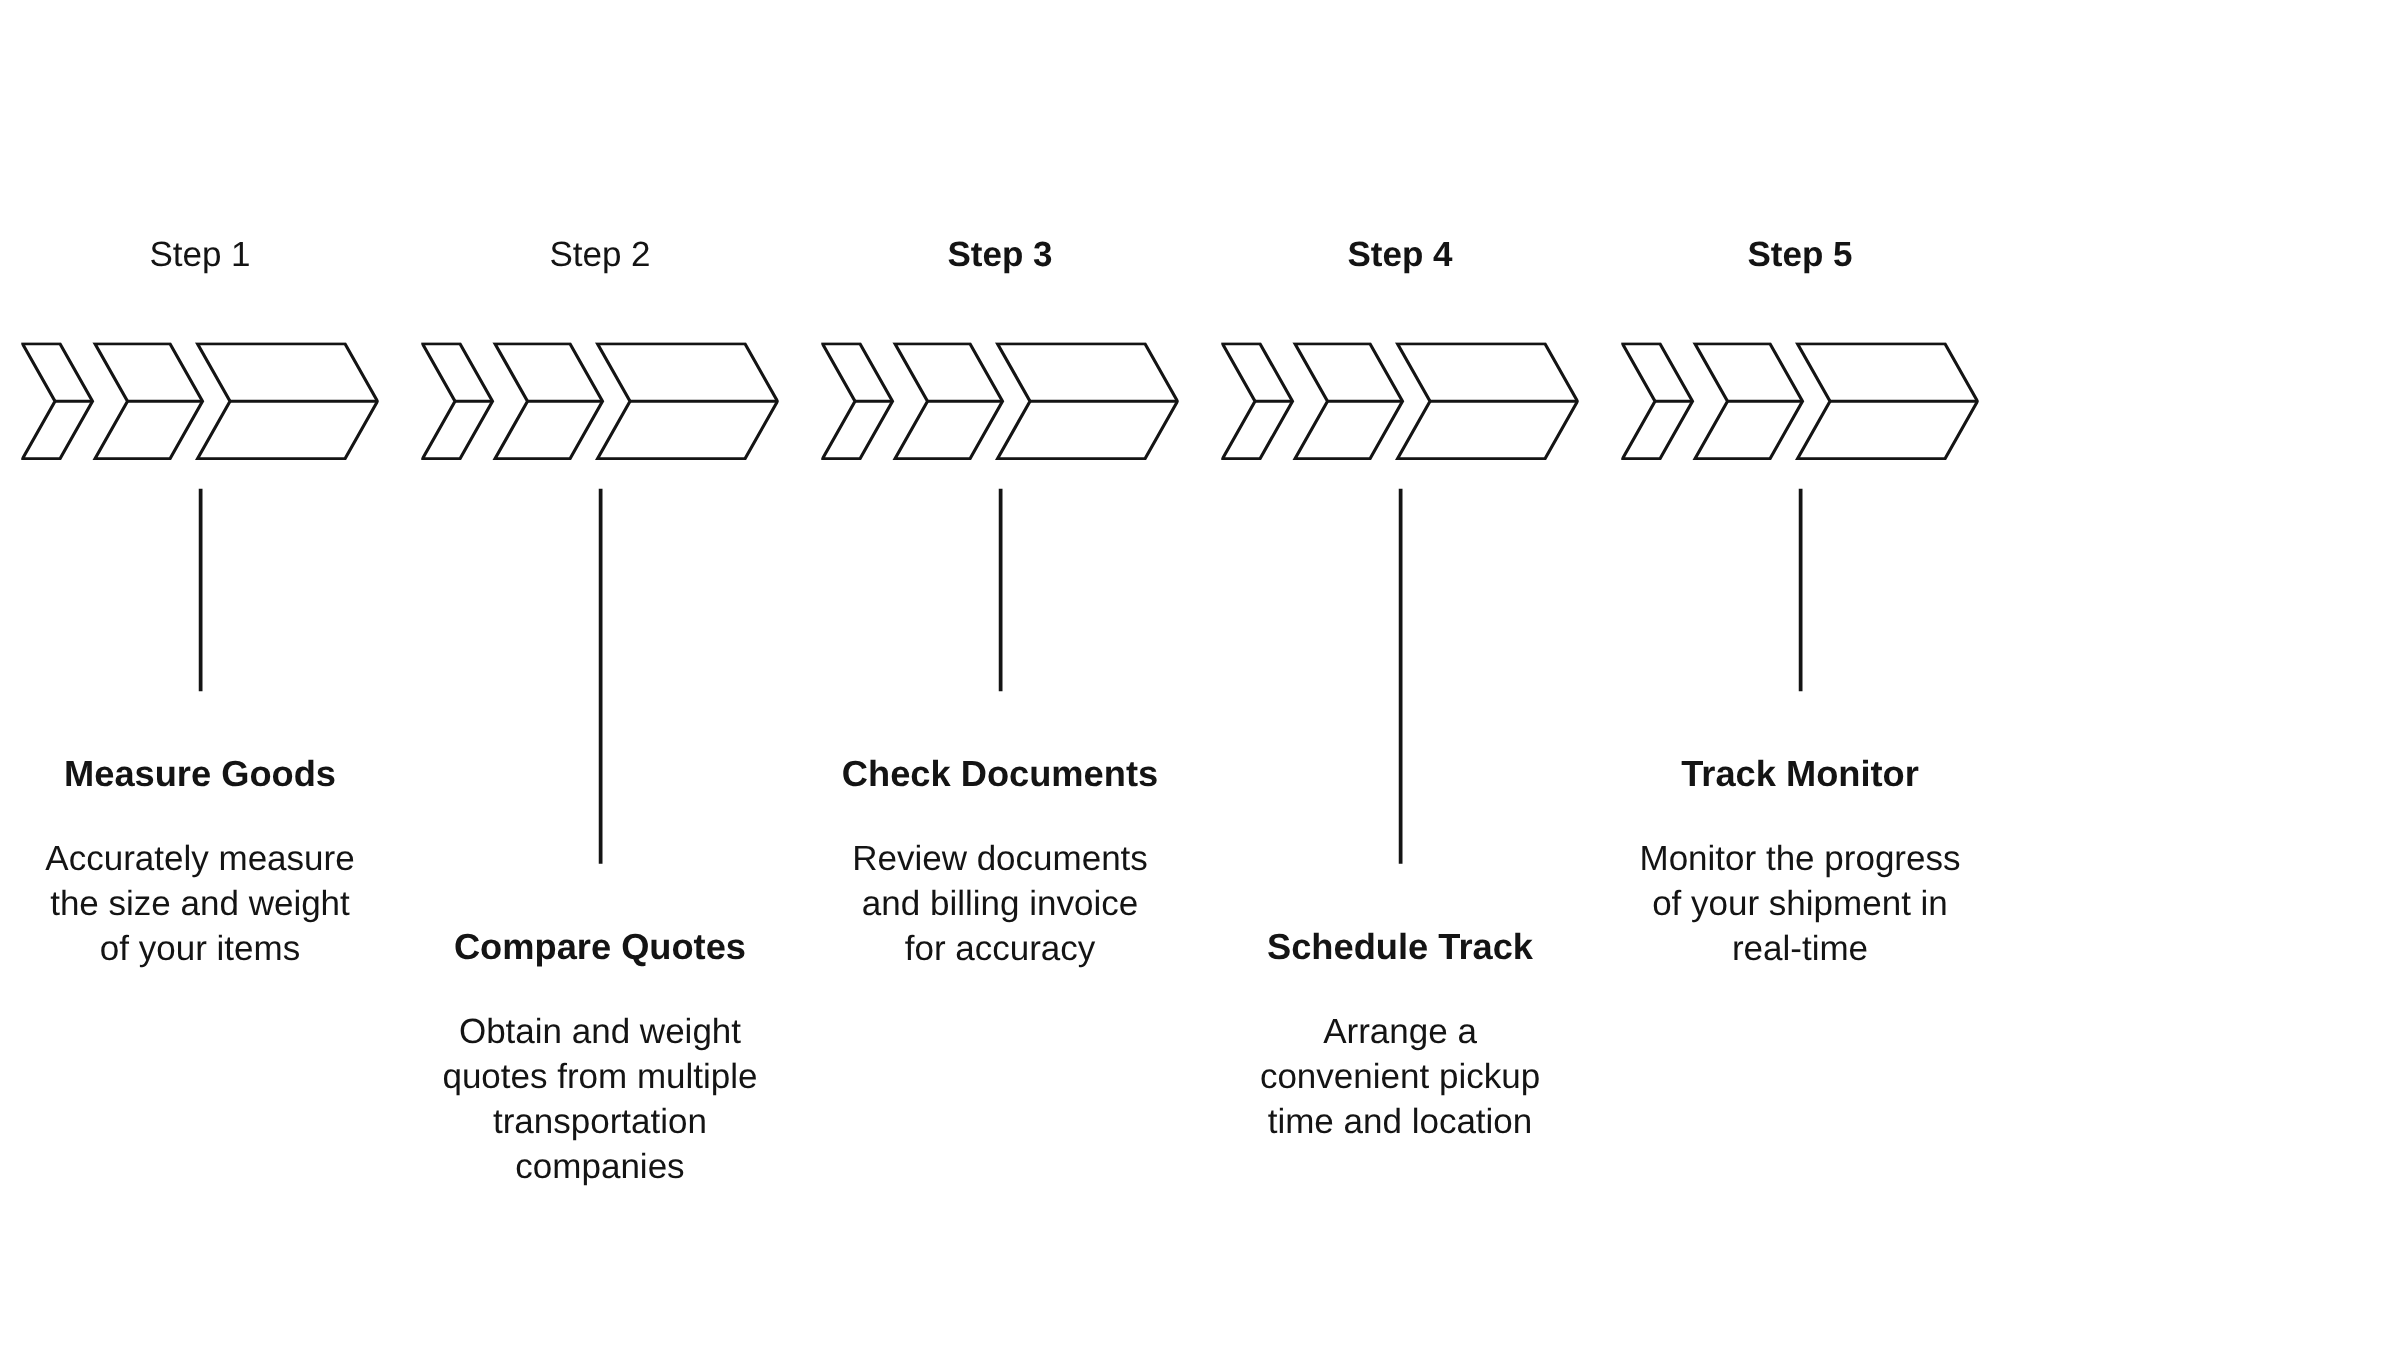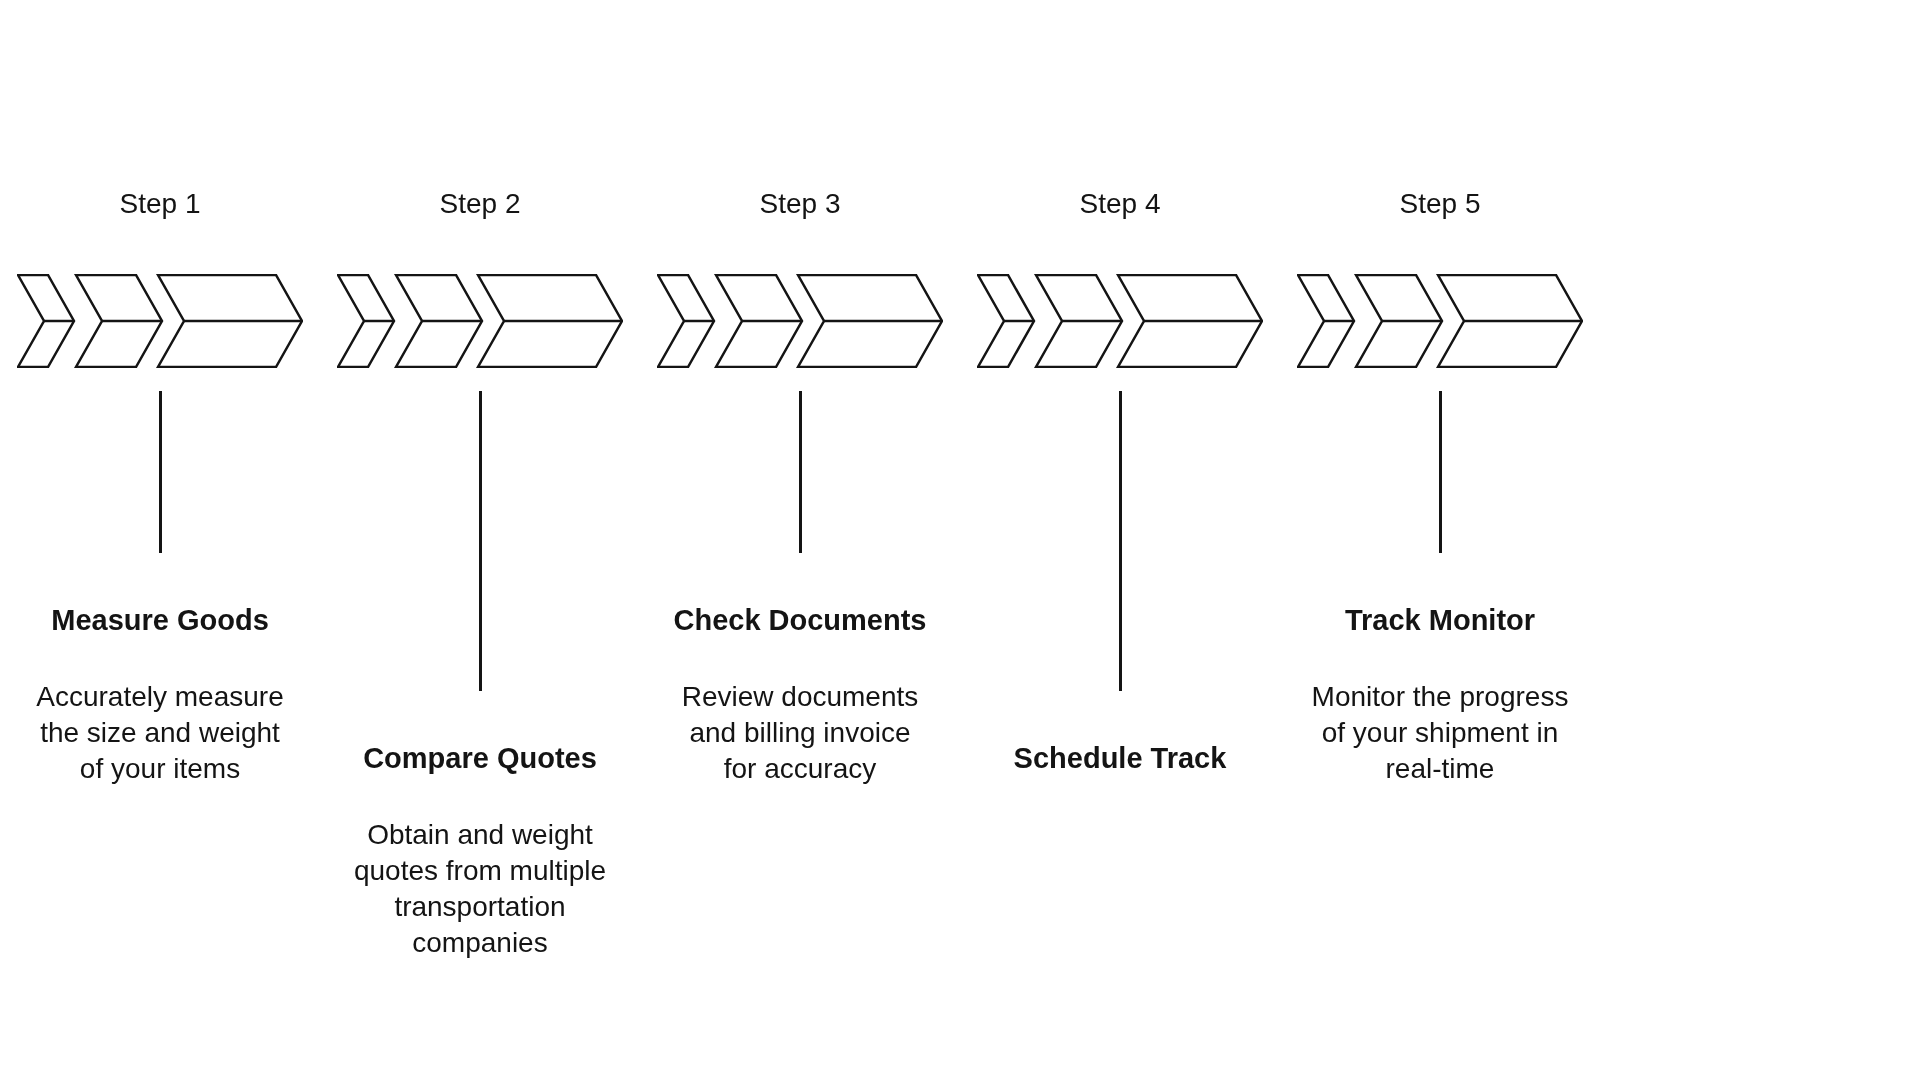--- a/index.html
+++ b/index.html
@@ -23,21 +23,21 @@
   .step-col {
     width: 320px;
     display: flex;
     flex-direction: column;
     align-items: center;
   }
   .step-label {
     margin-top: 186px;
     font-size: 28px;
     line-height: 36px;
-    font-weight: 400;
+    font-weight: 700;
     text-align: center;
     white-space: nowrap;
   }
   .step-label.weight-regular {
     font-weight: 400;
   }
   .chevron-svg {
     margin-top: 52px;
     display: block;
   }
@@ -50,21 +50,21 @@
   .line-long  { height: 300px; }
   .step-title {
     margin-top: 48px;
     font-size: 29px;
     line-height: 38px;
     font-weight: 700;
     text-align: center;
     white-space: nowrap;
   }
   .step-desc {
-    margin-top: 40px;
+    margin-top: 30px;
     font-size: 28px;
     line-height: 36px;
     font-weight: 400;
     text-align: center;
     white-space: pre-line;
   }
   .chevron-svg path {
     fill: none;
     stroke: #141414;
     stroke-width: 2.5;
@@ -134,20 +134,23 @@
       <svg class="chevron-svg" width="286" height="94" viewBox="0 0 286 94">
         <path d="M1,1 H31 L57,47 L31,93 H1 L27,47 Z"></path>
           <path d="M27,47 H57"></path>
         <path d="M59,1 H119 L145,47 L119,93 H59 L85,47 Z"></path>
           <path d="M85,47 H145"></path>
         <path d="M141,1 H259 L285,47 L259,93 H141 L167,47 Z"></path>
           <path d="M167,47 H285"></path>
       </svg>
       <div class="connector-line line-long"></div>
       <div class="step-title">Schedule Track</div>
+      <div class="step-desc">Arrange a
+convenient pickup
+time and location</div>
     </div>
 
     <div class="step-col">
       <div class="step-label">Step 5</div>
       <svg class="chevron-svg" width="286" height="94" viewBox="0 0 286 94">
         <path d="M1,1 H31 L57,47 L31,93 H1 L27,47 Z"></path>
           <path d="M27,47 H57"></path>
         <path d="M59,1 H119 L145,47 L119,93 H59 L85,47 Z"></path>
           <path d="M85,47 H145"></path>
         <path d="M141,1 H259 L285,47 L259,93 H141 L167,47 Z"></path>

